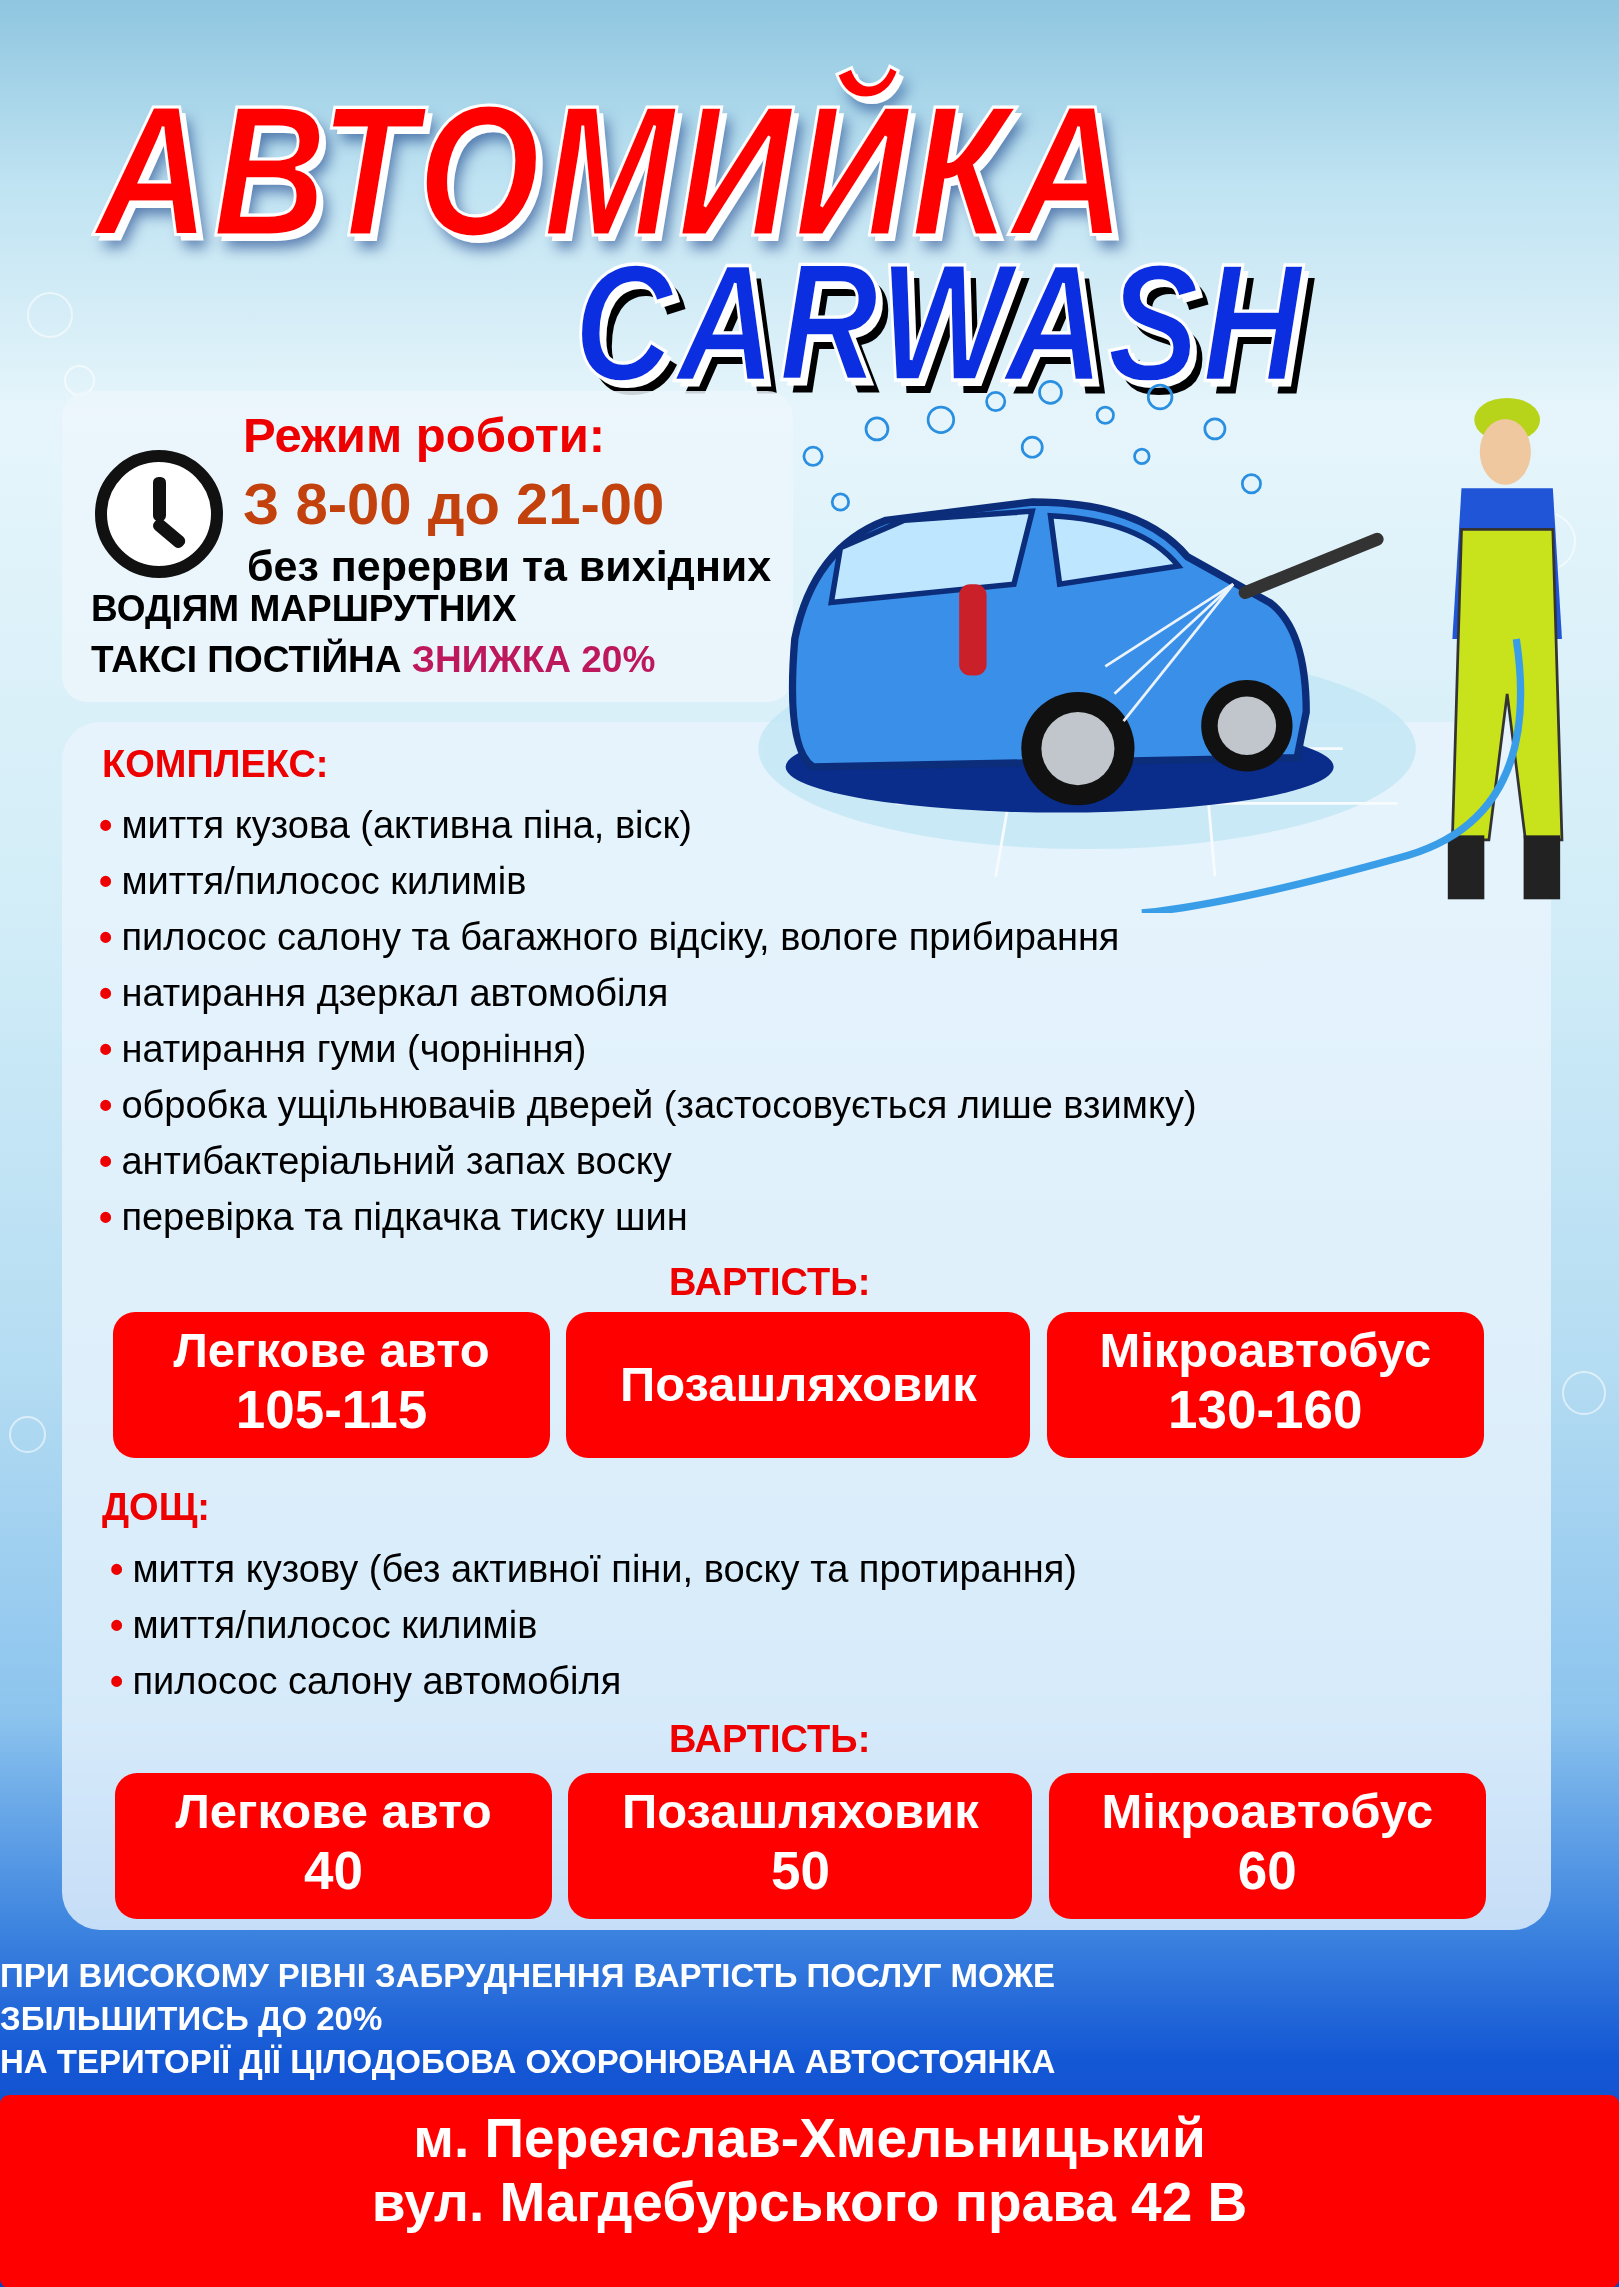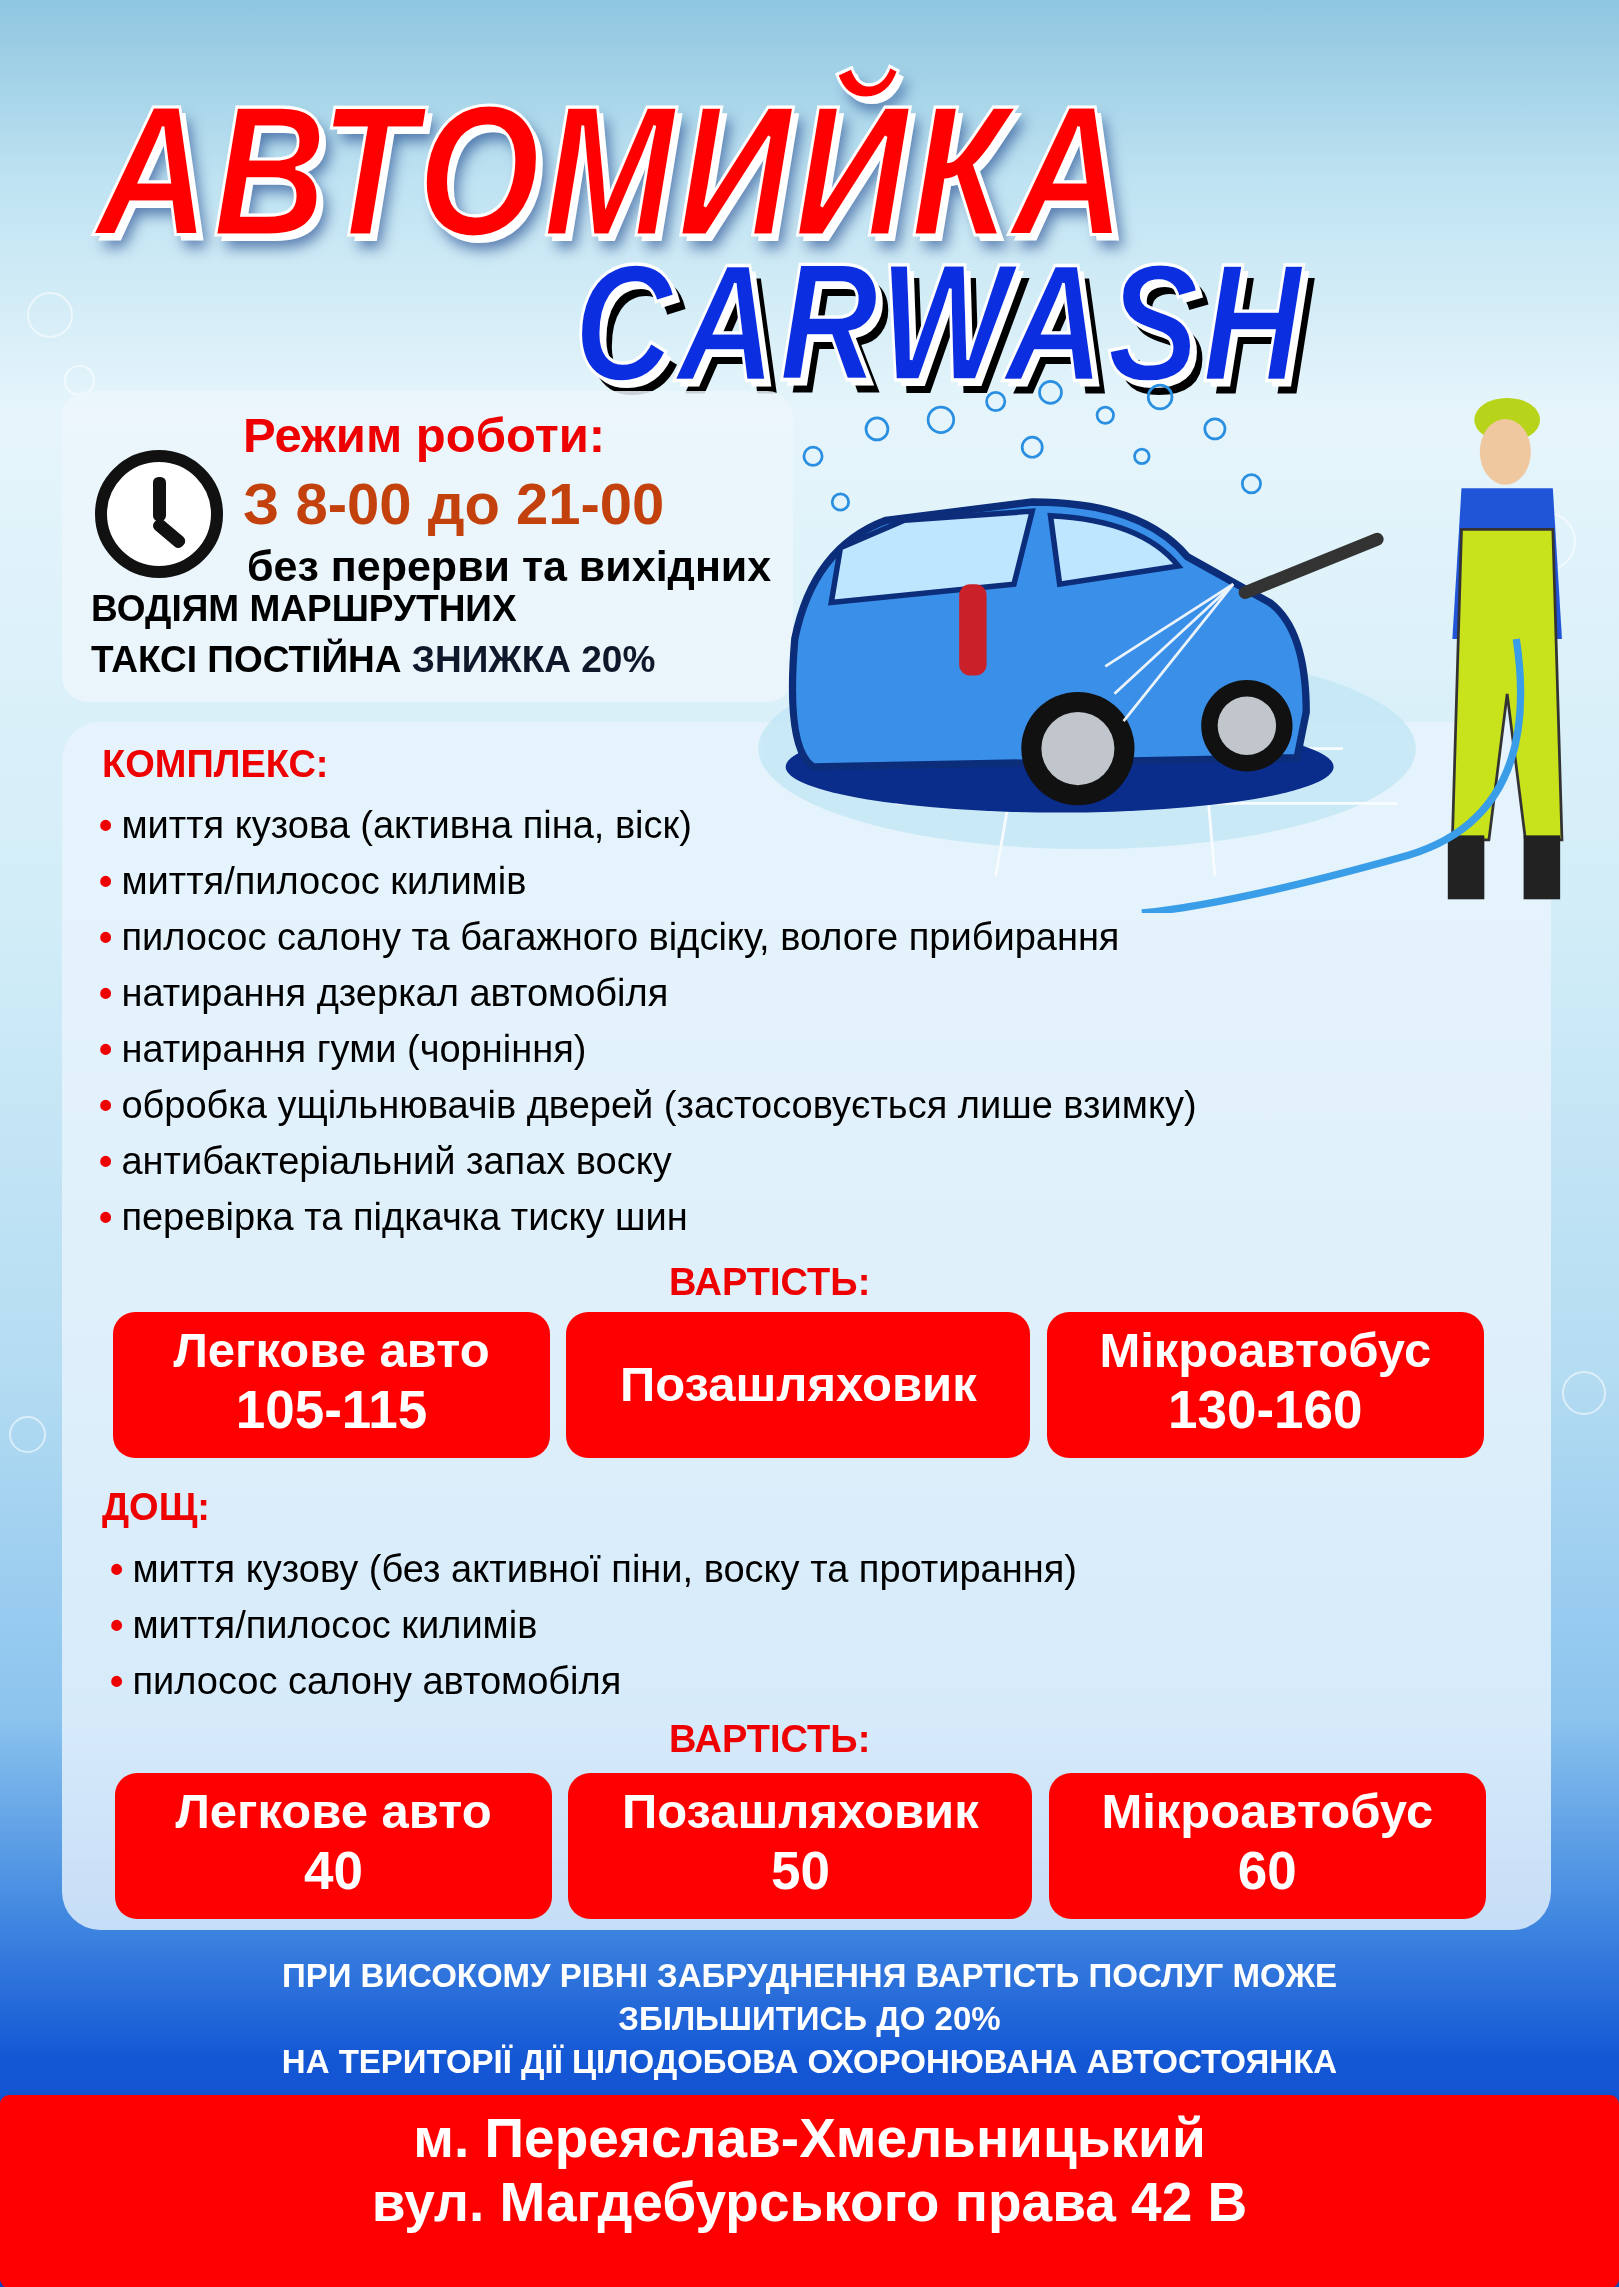--- a/index.html
+++ b/index.html
@@ -19,35 +19,35 @@
   .hours-panel { position:absolute; left:62px; top:391px; width:731px; height:311px;
     background:rgba(236,246,251,0.85); border-radius:25.6px; }
   .clock { position:absolute; left:95px; top:450px; width:104px; height:104px; border:12.8px solid #111; border-radius:50%; background:#fff; }
   .clock .hand-h { position:absolute; left:46px; top:14.6px; width:12.8px; height:44px; background:#111; border-radius:5.5px; }
   .clock .hand-m { position:absolute; left:48px; top:53px; width:37px; height:12.8px; background:#111; border-radius:5.5px; transform:rotate(40deg); transform-origin:left center; }
   .hours-title { position:absolute; left:243px; top:411px; font-size:49px; font-weight:700; color:#ee0000; line-height:1; }
   .hours-time { position:absolute; left:243px; top:475px; font-size:58px; font-weight:700; color:#c2410c; line-height:1; }
   .hours-note { position:absolute; left:247px; top:545px; font-size:43px; font-weight:700; color:#000; line-height:1; }
   .discount-1 { position:absolute; left:91px; top:590px; font-size:37px; font-weight:700; color:#000; line-height:1; }
   .discount-2 { position:absolute; left:91px; top:641px; font-size:37px; font-weight:700; color:#000; line-height:1; }
-  .discount-2 .red { color:#0f172a; }
+  .discount-2 .red { color:#be185d; }
   .main-panel { position:absolute; left:62px; top:722px; width:1489px; height:1208px;
     background:rgba(232,244,252,0.80); border-radius:38px; }
   .illus { position:absolute; left:758px; top:365px; width:859px; height:548px; }
   .section-title { position:absolute; font-size:38px; font-weight:700; color:#ee0000; line-height:1; }
   .list { position:absolute; left:99px; margin:0; padding:0; list-style:none; }
   .list li { font-size:38px; color:#000; line-height:56px; white-space:nowrap; }
   .list li .dot { color:#ee0000; font-weight:700; margin-right:9.1px; }
   .price-label { position:absolute; font-size:38px; font-weight:700; color:#ee0000; line-height:1; }
   .price-row { position:absolute; left:113px; width:1574px; display:flex; gap:16.4px; }
   .price-box { width:437px; height:146px; background:#ff0000; border-radius:22px; color:#fff; text-align:center;
      display:flex; flex-direction:column; justify-content:center; font-weight:700; }
   .price-box .cat { font-size:49px; line-height:1.05; }
   .price-box .val { font-size:53px; line-height:1.3; }
-  .footer-notes { position:absolute; left:0; top:1954px; width:1619px; text-align:center; color:#fff; font-weight:700; font-size:33px; line-height:43px; }
+  .footer-notes { position:absolute; left:0; top:1954px; width:1619px; color:#fff; font-weight:700; font-size:33px; line-height:43px; }
   .address-band { position:absolute; left:0; top:2095px; width:1619px; height:193px; background:#ff0000; color:#fff; text-align:center; font-weight:700;border-radius:9px; }
   .address-band div { font-size:55px; line-height:64px; }
 </style>
 </head>
 <body>
 
 <div class="bubble" style="left:27.4px;top:292px;width:42px;height:42px;"></div>
 <div class="bubble" style="left:64px;top:365px;width:27.4px;height:27.4px;"></div>
 <div class="bubble" style="left:1517px;top:512px;width:55px;height:55px;"></div>
 <div class="bubble" style="left:1562px;top:1371px;width:40px;height:40px;"></div>

